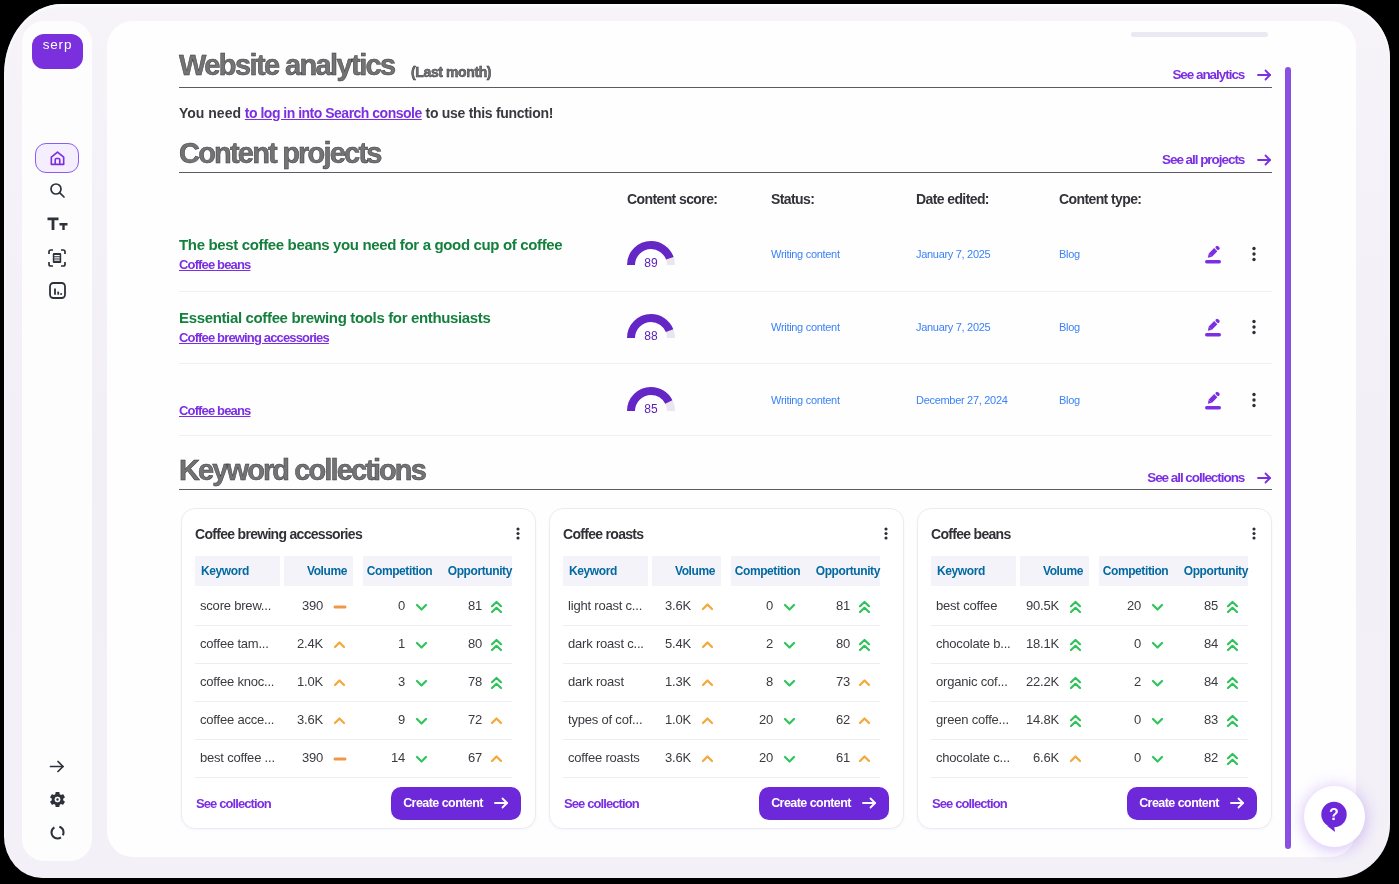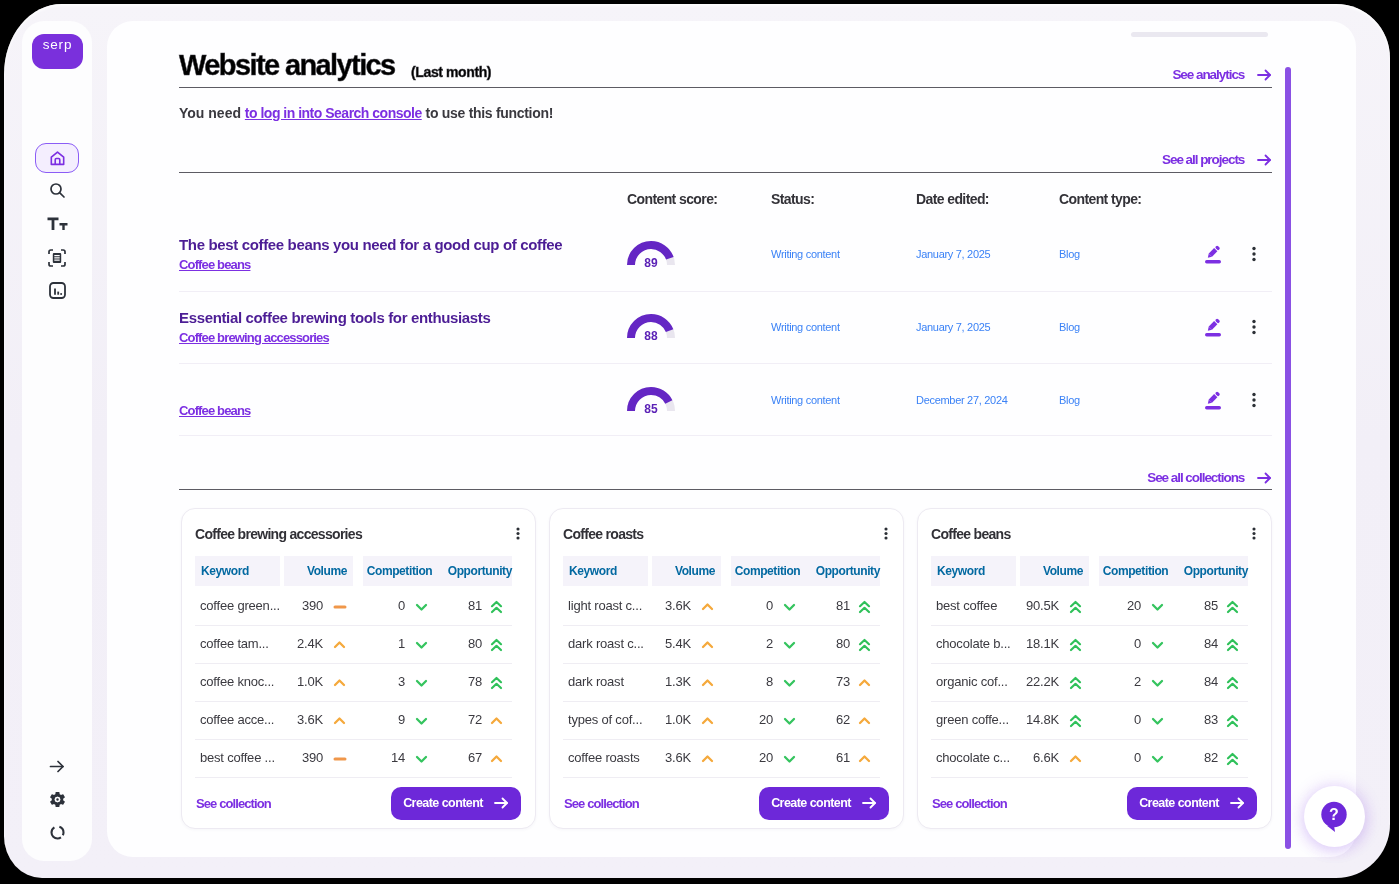--- a/index.html
+++ b/index.html
@@ -19,38 +19,38 @@
     border:1.8px solid #8b5cf6; background:#f4eefe; border-radius:11px;
     display:flex; align-items:center; justify-content:center; }
   .navic { position:absolute; left:0; width:70px; display:flex; justify-content:center; }
   .main { position:absolute; left:103px; top:17px; width:1249px; height:836px;
     background:#fefeff; border-radius:26px; }
   .topbar { position:absolute; left:1024px; top:11px; width:137px; height:5px;
     background:#eae8f0; border-radius:3px; }
   .vscroll { position:absolute; left:1178px; top:46px; width:6px; height:782px;
     background:#8a50e4; border-radius:3px; }
   .content { position:absolute; left:72px; top:0; width:1093px; height:836px; }
-  h1 { position:absolute; left:0; font-size:29px; font-weight:bold; color:#000000;
+  h1 { position:absolute; left:0; font-size:29px; font-weight:bold; color:#737373;
     -webkit-text-stroke:0.5px #3a393f; white-space:nowrap; line-height:29px; }
   .lastm { font-size:14px; letter-spacing:-0.4px; margin-left:10px; vertical-align:-2px; }
   .plink { position:absolute; color:#7c2fe2; font-weight:bold; font-size:13.5px;
     letter-spacing:-1.05px; white-space:nowrap; height:16px; line-height:16px; }
   .plink svg { vertical-align:-2px; margin-left:10px; }
   .hr { position:absolute; left:0; width:1093px; height:1px; background:#5c5b63; }
   .sep { position:absolute; left:0; width:1093px; height:1px; background:#f1eef6; }
   .colhead { position:absolute; font-size:14px; font-weight:bold; color:#333238;
     letter-spacing:-0.6px; height:16px; line-height:16px; }
-  .ptitle { position:absolute; left:0; font-size:15px; font-weight:bold; color:#4c1d95;
+  .ptitle { position:absolute; left:0; font-size:15px; font-weight:bold; color:#15803d;
     letter-spacing:-0.35px; height:16px; line-height:16px; }
   .pcat { position:absolute; left:0; font-size:13px; font-weight:bold; color:#7c2fe2;
     letter-spacing:-0.85px; text-decoration:underline; height:16px; line-height:16px; }
   .pval { position:absolute; font-size:11px; letter-spacing:-0.3px; color:#3b82f6; height:16px; line-height:16px; }
   .gauge { position:absolute; left:448px; width:48px; height:28px; }
   .gnum { position:absolute; left:448px; width:48px; text-align:center; font-size:12px;
-    font-weight:bold; color:#5b21b6; height:14px; line-height:14px; }
+    font-weight:normal; color:#5b21b6; height:14px; line-height:14px; }
   .pedit { position:absolute; left:1024px; width:20px; height:20px; }
   .pkebab { position:absolute; left:1071px; width:8px; height:16px; }
   .card { position:absolute; top:487px; width:355px; height:321px; background:#fff;
     border:1px solid #edeaf2; border-radius:14px; box-shadow:0 1px 3px rgba(60,40,100,.04); }
   .ctitle { position:absolute; left:13px; top:17px; font-size:14px; font-weight:bold;
     letter-spacing:-0.7px; color:#313036; height:16px; line-height:16px; }
   .ckebab { position:absolute; left:332px; top:18px; }
   .thead { position:absolute; left:13px; top:47px; width:317px; height:30px; }
   .thead div { position:absolute; top:0; height:30px; background:#f5f3fa;
     font-size:12px; letter-spacing:-0.4px; font-weight:bold; color:#0369a1; line-height:30px; }
@@ -152,20 +152,21 @@
         <svg width="15" height="12" viewBox="0 0 15 12" fill="none" stroke="#7c2fe2" stroke-width="1.8" stroke-linecap="round" stroke-linejoin="round">
             <path d="M1 6 H13"></path>
             <path d="M8.5 1.5 L13 6 L8.5 10.5"></path>
           </svg>
       </div>
       <div class="hr" style="top:66px"></div>
       <div style="position:absolute; top:84px; font-size:14px; font-weight:bold; color:#3a393f; height:16px; line-height:16px;">
         You need <a style="color:#7c2fe2; text-decoration:underline; letter-spacing:-0.5px">to log in into Search console</a> <span style="letter-spacing:-0.3px">to use this function!</span>
       </div>
 
+      <h1 style="top:118px; letter-spacing:-1.8px">Content projects</h1>
       <div class="plink" style="right:0; top:131px">See all projects
         <svg width="15" height="12" viewBox="0 0 15 12" fill="none" stroke="#7c2fe2" stroke-width="1.8" stroke-linecap="round" stroke-linejoin="round">
             <path d="M1 6 H13"></path>
             <path d="M8.5 1.5 L13 6 L8.5 10.5"></path>
           </svg>
       </div>
       <div class="hr" style="top:151px"></div>
 
       <div class="colhead" style="left:448px; top:170px">Content score:</div>
       <div class="colhead" style="left:592px; top:170px">Status:</div>
@@ -239,20 +240,21 @@
         </g>
         <rect x="2" y="16" width="16" height="3.4" rx="1.7" fill="#7c2fe2"></rect>
       </svg>
       <svg class="pkebab" style="top:371px" viewBox="0 0 8 16">
         <circle cx="4" cy="2.5" r="1.7" fill="#2c3036"></circle>
           <circle cx="4" cy="8" r="1.7" fill="#2c3036"></circle>
           <circle cx="4" cy="13.5" r="1.7" fill="#2c3036"></circle>
       </svg>
       <div class="sep" style="top:414px"></div>
 
+      <h1 style="top:435px; letter-spacing:-1.9px">Keyword collections</h1>
       <div class="plink" style="right:0; top:449px">See all collections
         <svg width="15" height="12" viewBox="0 0 15 12" fill="none" stroke="#7c2fe2" stroke-width="1.8" stroke-linecap="round" stroke-linejoin="round">
             <path d="M1 6 H13"></path>
             <path d="M8.5 1.5 L13 6 L8.5 10.5"></path>
           </svg>
       </div>
       <div class="hr" style="top:468px"></div>
 
       <div class="card" style="left:2px">
         <div class="ctitle">Coffee brewing accessories</div>
@@ -261,21 +263,21 @@
             <circle cx="4" cy="6.5" r="1.55" fill="#2c3036"></circle>
             <circle cx="4" cy="11" r="1.55" fill="#2c3036"></circle>
           </svg>
         <div class="thead">
             <div class="th1">Keyword</div>
             <div class="th2">Volume</div>
             <div class="th3">Competition</div>
             <div class="th4">Opportunity</div>
           </div>
         <div class="krow" style="top:78px">
-          <div class="kw">coffee green...</div>
+          <div class="kw">score brew...</div>
           <div class="cell cv">390</div>
             <span class="cic iv"><svg width="14" height="16" viewBox="0 0 14 16">
                 <rect x="0.5" y="6.5" width="13" height="3" rx="1.5" fill="#f0974a"></rect>
               </svg></span>
           <div class="cell cc">0</div>
             <span class="cic ic"><svg width="13" height="16" viewBox="0 0 13 16" fill="none" stroke="#35c45f" stroke-width="2.3" stroke-linecap="round" stroke-linejoin="round">
                 <path d="M2 6 L6.5 10.5 L11 6"></path>
               </svg></span>
           <div class="cell co">81</div>
             <span class="cic io"><svg width="13" height="16" viewBox="0 0 13 16" fill="none" stroke="#2fc15a" stroke-width="2.2" stroke-linecap="round" stroke-linejoin="round">

